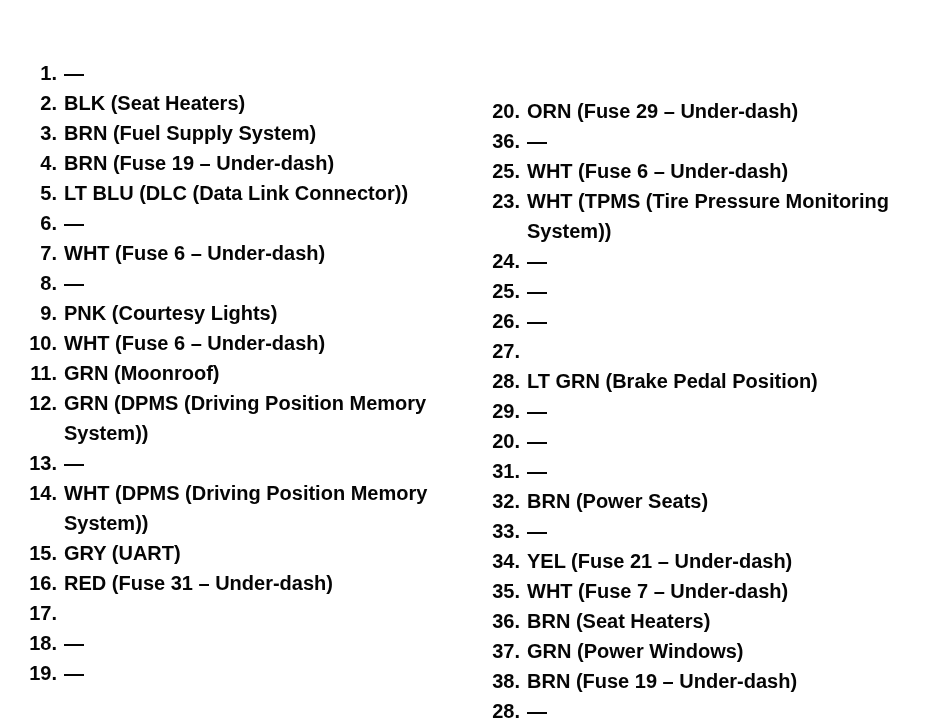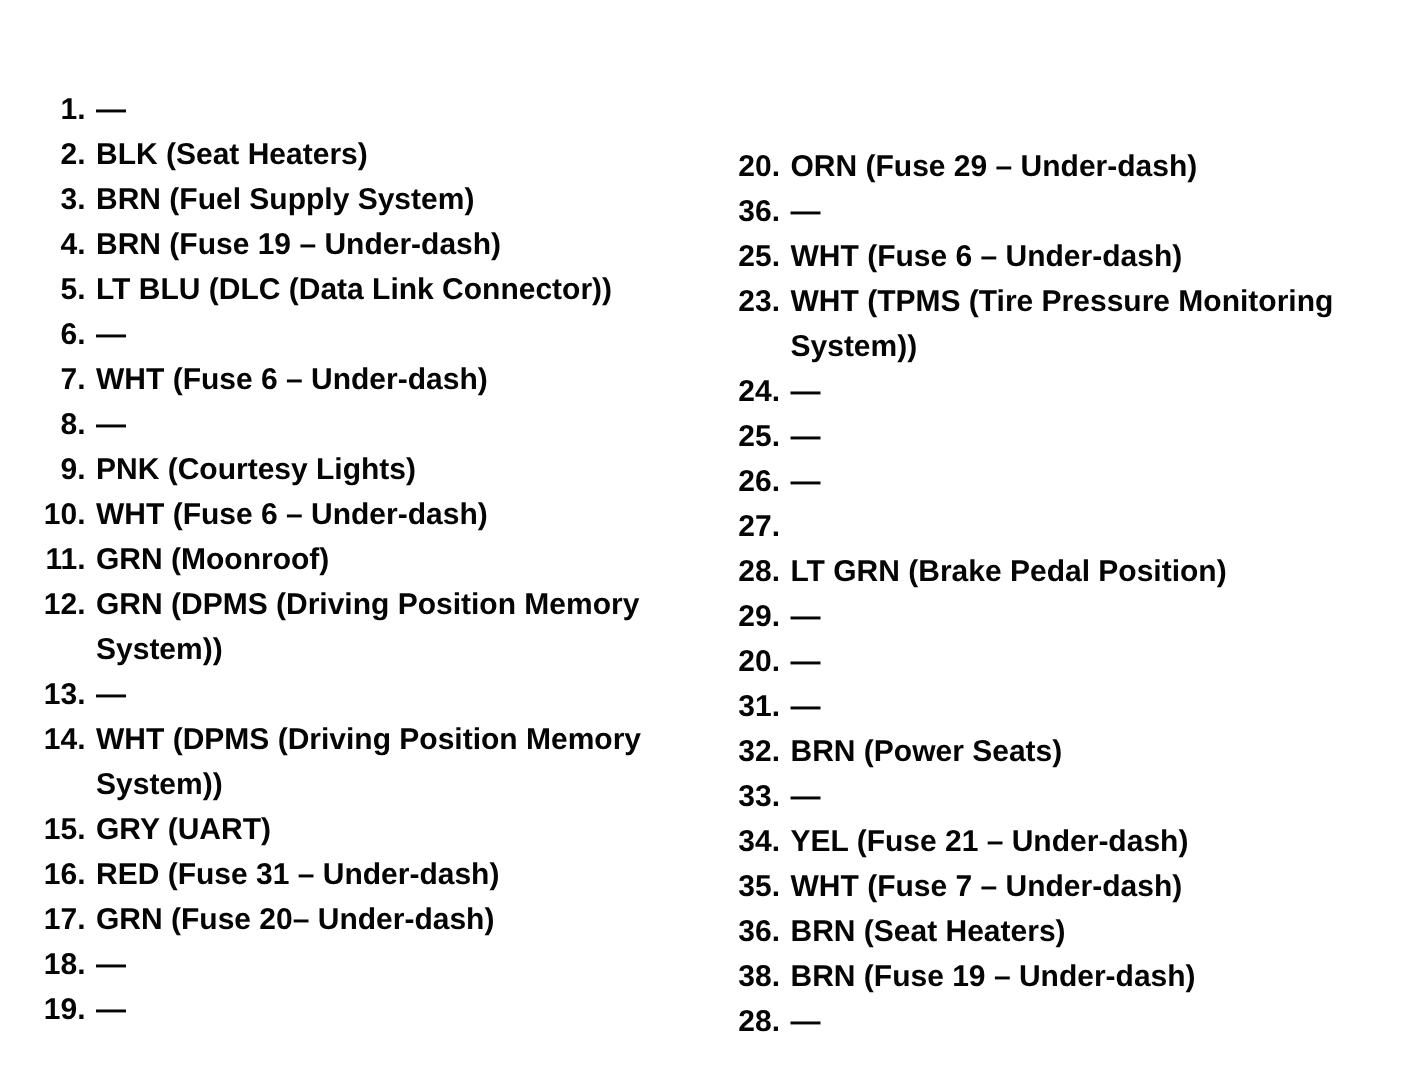--- a/index.html
+++ b/index.html
@@ -126,21 +126,20 @@
     <span class="txt">GRY (UART)</span>
   </div>
 
   <div class="legend-item">
     <span class="num">16.</span>
     <span class="txt">RED (Fuse 31 – Under-dash)</span>
   </div>
 
   <div class="legend-item">
     <span class="num">17.</span>
-    <span class="txt">GRN (Fuse 20– Under-dash)</span>
   </div>
 
   <div class="legend-item">
     <span class="num">18.</span>
     <span class="txt">—</span>
   </div>
 
   <div class="legend-item">
     <span class="num">19.</span>
     <span class="txt">—</span>
@@ -225,20 +224,24 @@
   <div class="legend-item">
     <span class="num">35.</span>
     <span class="txt">WHT (Fuse 7 – Under-dash)</span>
   </div>
 
   <div class="legend-item">
     <span class="num">36.</span>
     <span class="txt">BRN (Seat Heaters)</span>
   </div>
 
+  <div class="legend-item">
+    <span class="num">37.</span>
+    <span class="txt">GRN (Power Windows)</span>
+  </div>
 
   <div class="legend-item">
     <span class="num">38.</span>
     <span class="txt">BRN (Fuse 19 – Under-dash)</span>
   </div>
 
   <div class="legend-item">
     <span class="num">28.</span>
     <span class="txt">—</span>
   </div>

